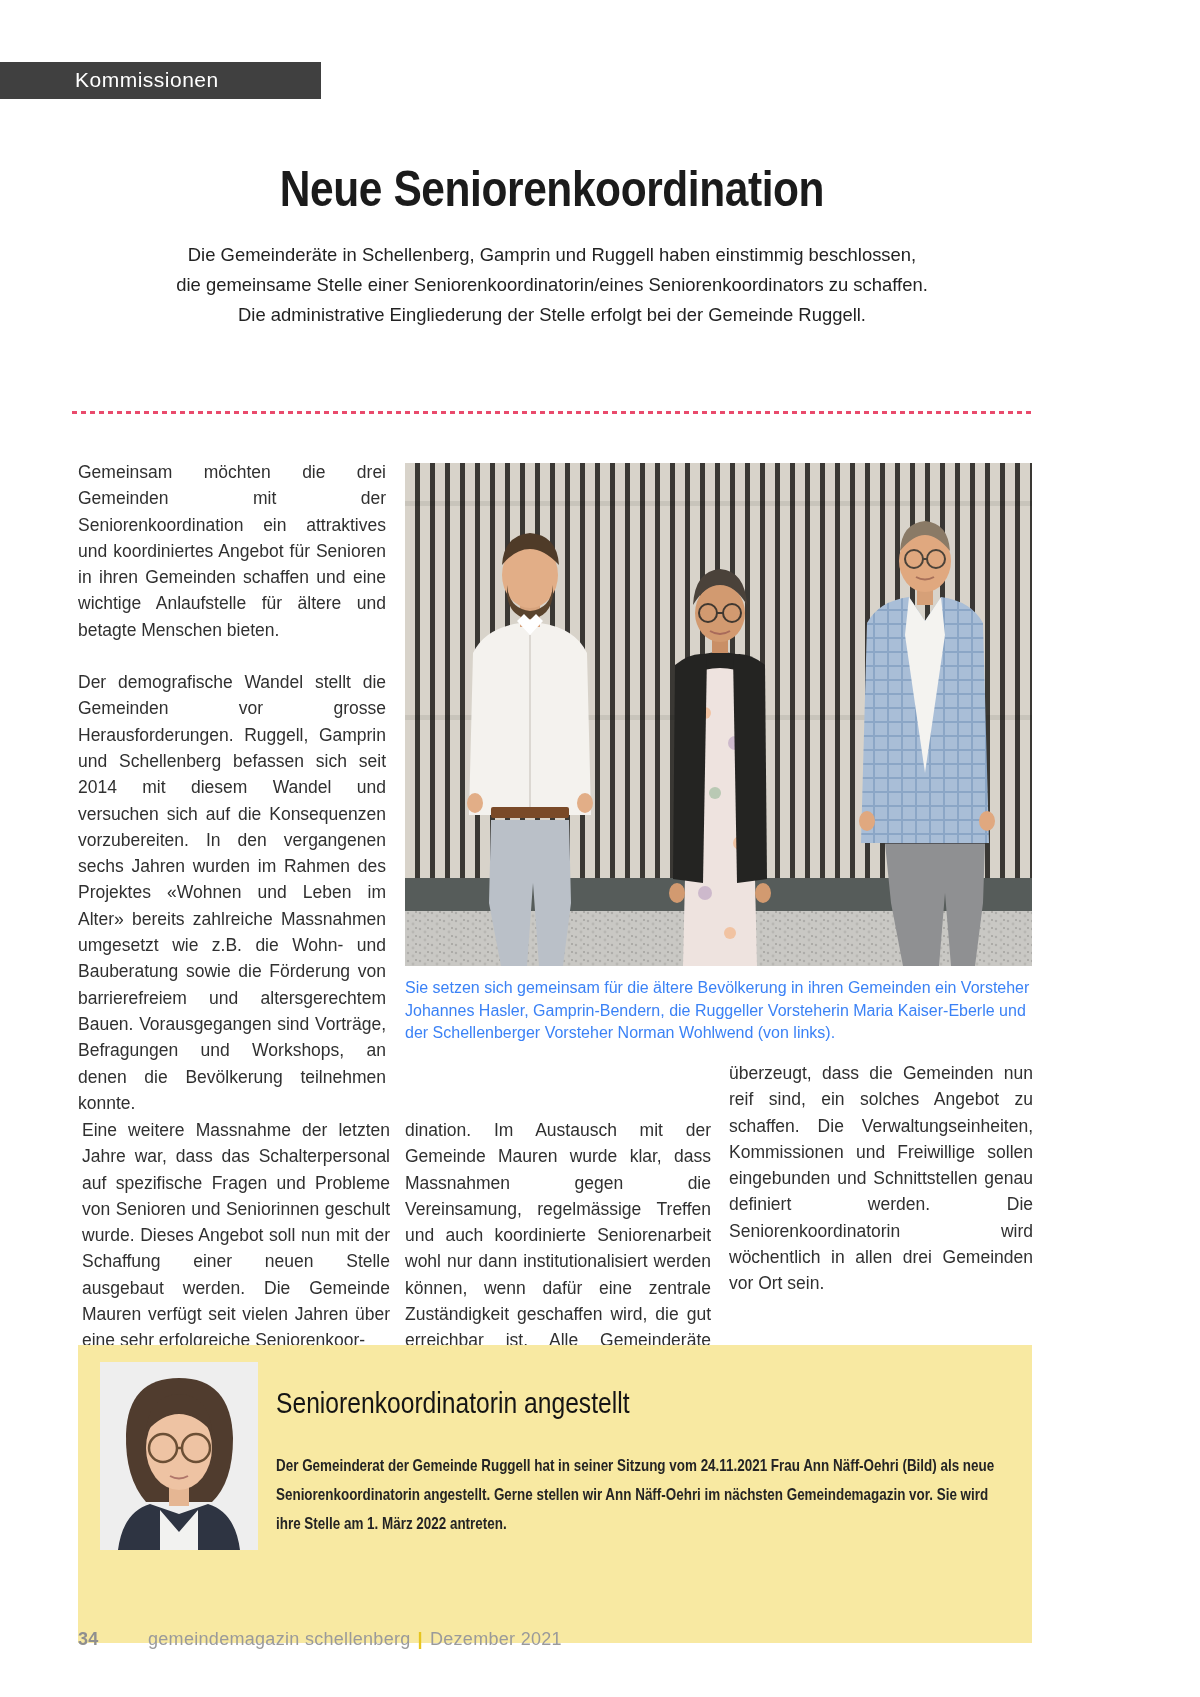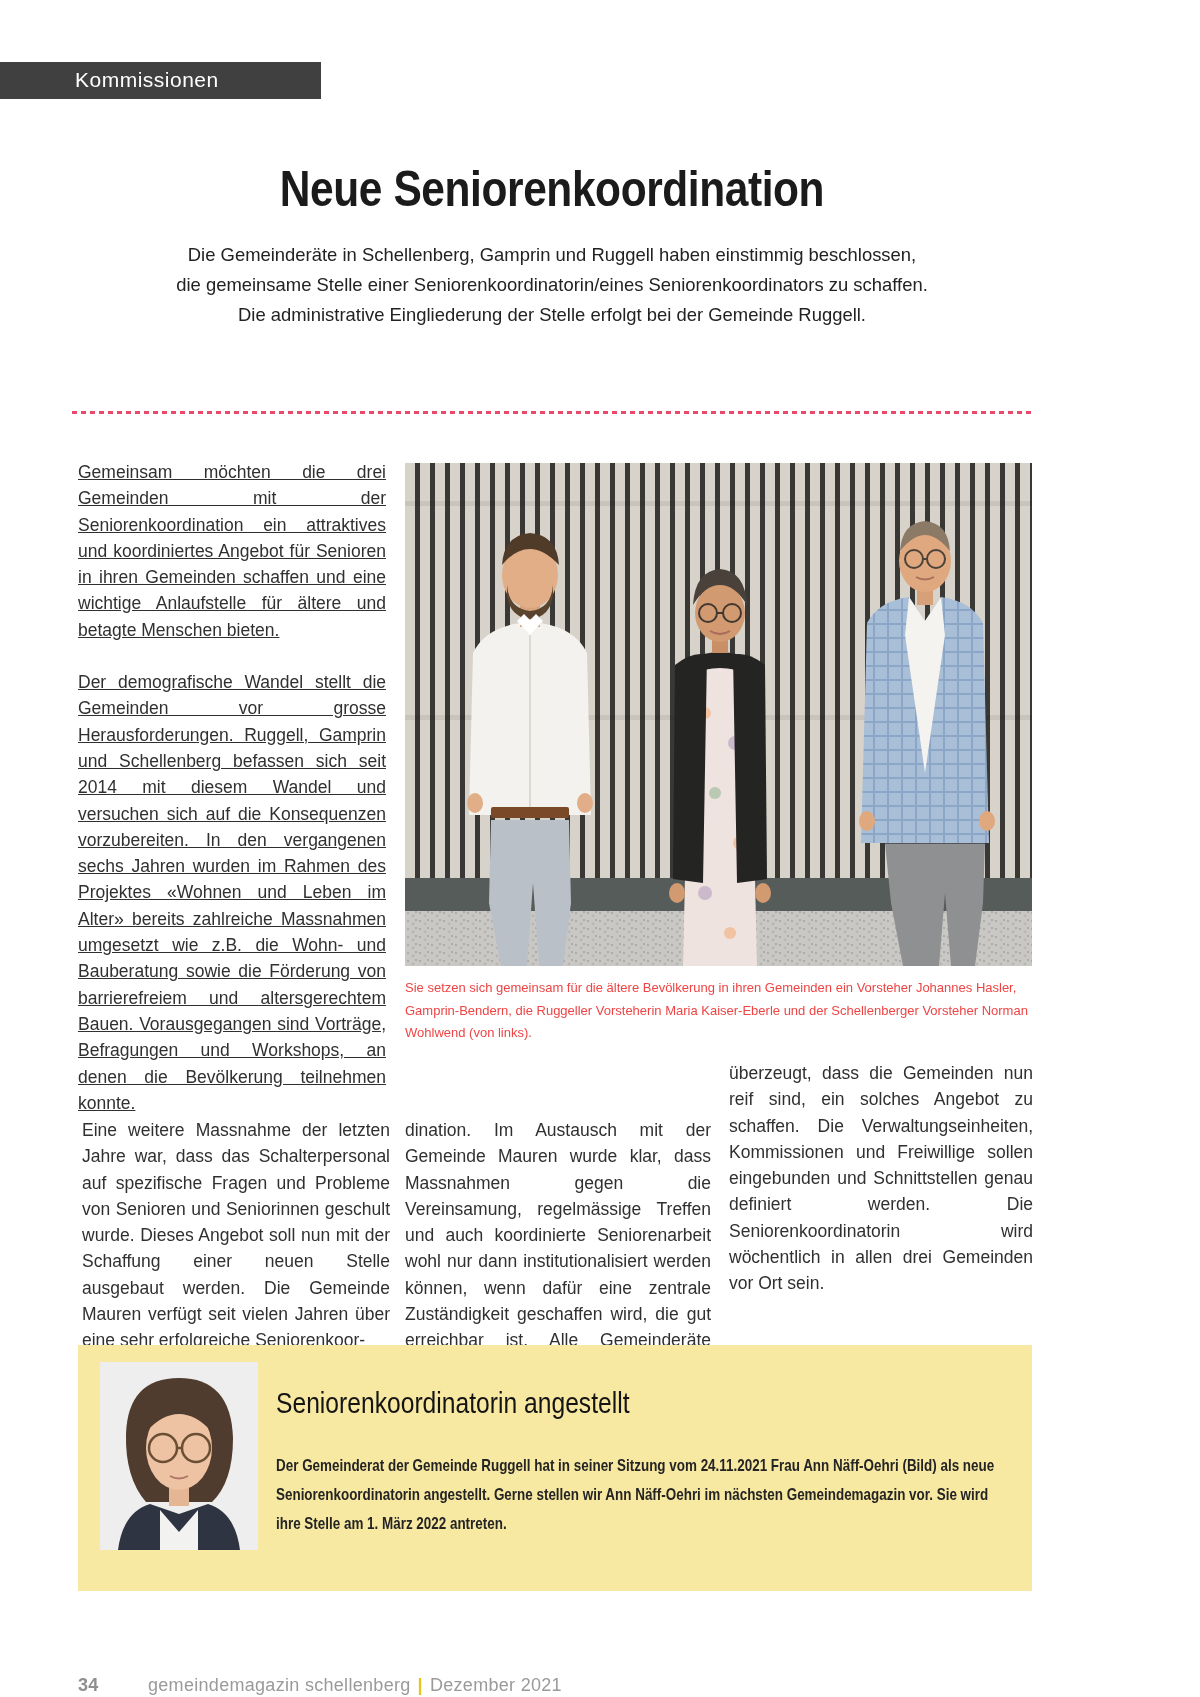--- a/index.html
+++ b/index.html
@@ -23,47 +23,47 @@
     font-size:19px;line-height:30px;color:#222222;transform:scaleX(.97);
   }
   .dashed-divider{
     position:absolute;left:72px;top:411px;width:960px;height:3px;
     background:repeating-linear-gradient(90deg,#e94a6c 0 5px,transparent 5px 9px);
   }
   
   .bodycol{
     font-size:17.5px;line-height:26.3px;text-align:justify;color:#303030;
   }
-  .bodycol p{margin:0 0 26px 0;text-decoration:underline;}
+  .bodycol p{margin:0 0 26px 0;}
   .col-left{position:absolute;left:78px;top:459px;width:308px;}
   .bcol1{position:absolute;left:82px;top:1117px;width:308px;}
   .bcol2{position:absolute;left:405px;top:1117px;width:306px;}
   .bcol3{position:absolute;left:729px;top:1060px;width:304px;}
   
   .photo{position:absolute;left:405px;top:463px;width:627px;height:503px;}
   .photo svg{display:block;width:100%;height:100%;}
   .caption{
     position:absolute;left:405px;top:977px;width:632px;
-    font-size:13px;line-height:22.5px;color:#ef4444;
+    font-size:16px;line-height:22.5px;color:#3b82f6;
   }
   
-  .infobox{position:absolute;left:78px;top:1345px;width:954px;height:246px;background:#f8e9a2;text-decoration:underline;}
+  .infobox{position:absolute;left:78px;top:1345px;width:954px;height:298px;background:#f8e9a2;text-decoration:underline;}
   .portrait{position:absolute;left:22px;top:17px;width:158px;height:188px;}
   .portrait svg{display:block;width:100%;height:100%;}
   .infobox-heading{
     position:absolute;left:198px;top:42px;font-size:29px;color:#141414;
     transform:scaleX(.85);transform-origin:left center;white-space:nowrap;
   }
   .infobox-body{
     position:absolute;left:198px;top:106px;width:932px;
     font-size:17px;line-height:29px;font-weight:bold;color:#242424;
     transform:scaleX(.79);transform-origin:left top;
   }
   
-  .footer{position:absolute;left:78px;top:1675px;font-size:18px;color:#9a9a9a;letter-spacing:.3px;}
+  .footer{position:absolute;left:78px;top:1629px;font-size:18px;color:#9a9a9a;letter-spacing:.3px;}
   .footer .num{display:inline-block;width:70px;font-weight:bold;color:#8f8f8f;}
   .footer .sep{color:#e7c51f;font-weight:bold;padding:0 7px;}
 </style>
 </head>
 <body>
 
 <div class="page">
 
   <div class="tag-banner">
     <span class="tag-label">Kommissionen</span>

